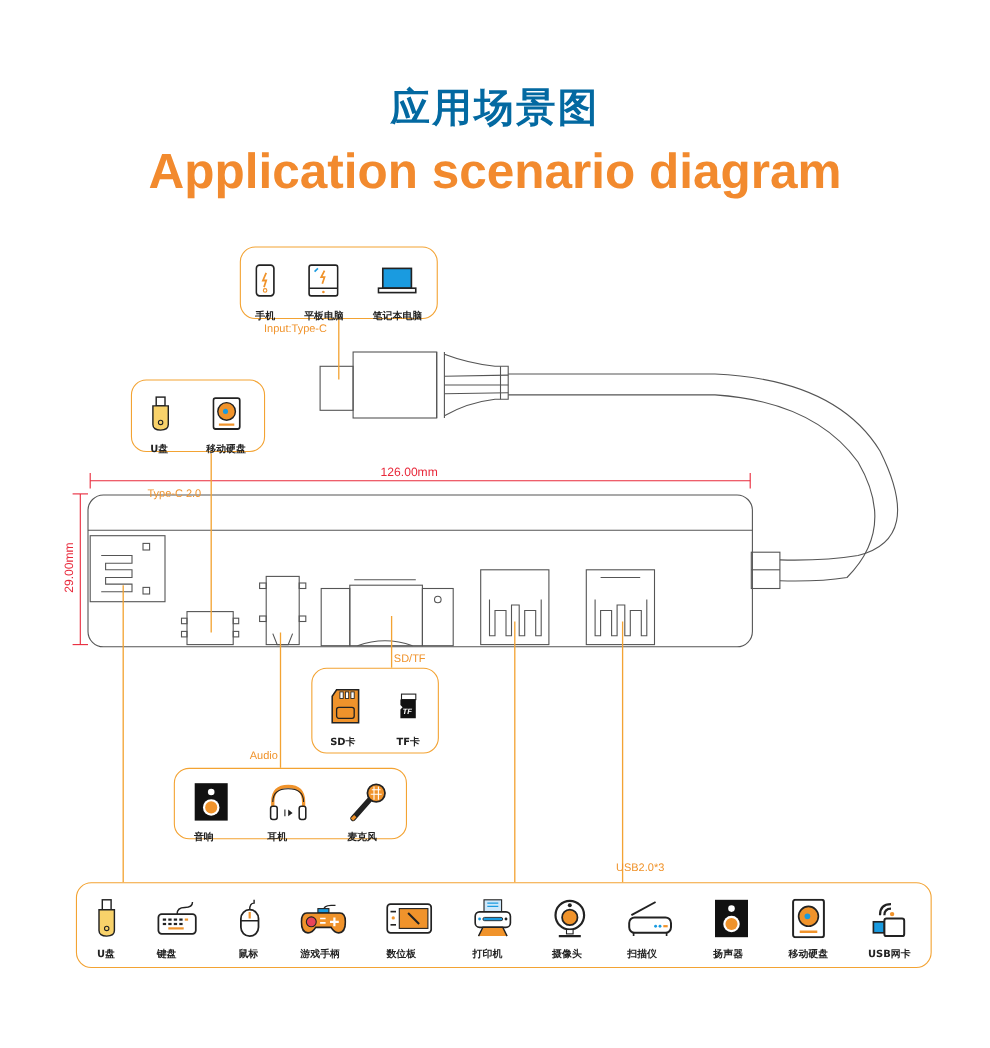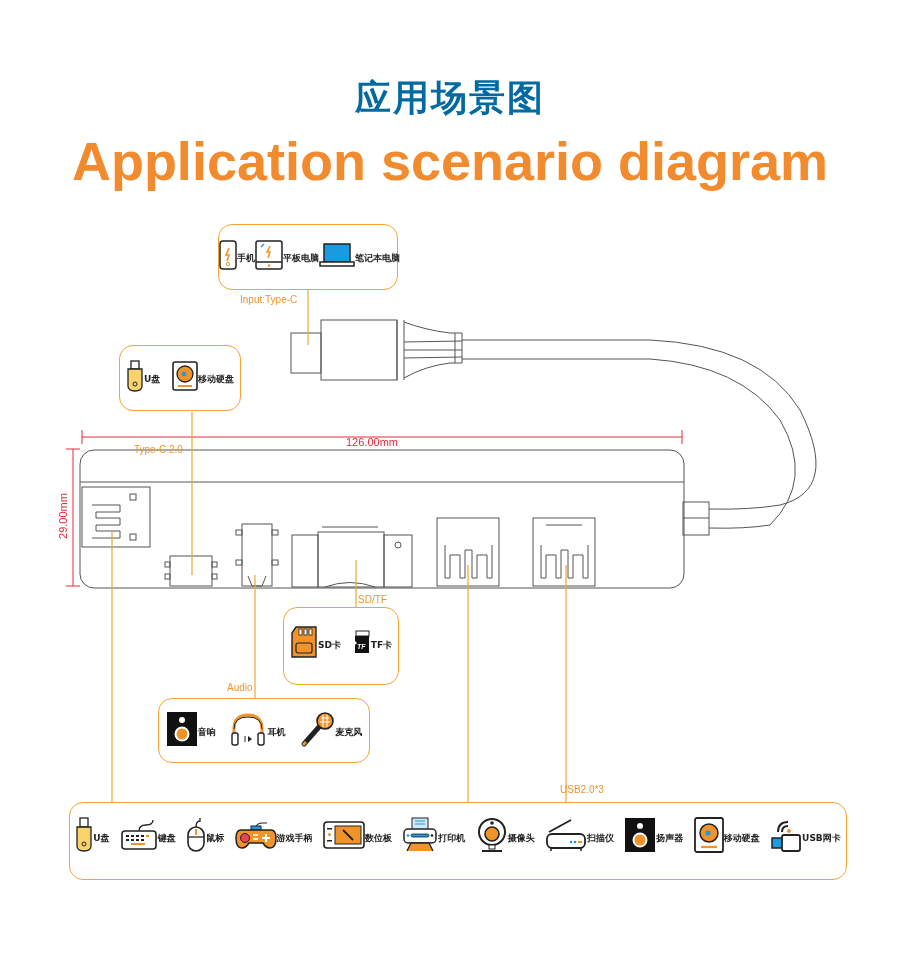--- a/index.html
+++ b/index.html
@@ -1,21 +1,21 @@
 <!DOCTYPE html>
 <html><head>
 <meta charset="utf-8">
 <style>
   html,body{margin:0;padding:0;background:#fff;}
   body{width:900px;height:953px;position:relative;overflow:hidden;font-family:"DejaVu Sans","Liberation Sans",sans-serif;}
   .title-cn{position:absolute;left:0;width:900px;top:74px;text-align:center;font-size:36px;font-weight:bold;color:#0369a1;letter-spacing:2px;}
-  .title-en{position:absolute;left:0;width:900px;top:130px;text-align:center;font-family:"Liberation Sans",sans-serif;font-size:54px;font-weight:bold;color:#f28a2e;}
+  .title-en{position:absolute;left:0;width:900px;top:130px;text-align:center;font-family:"Liberation Sans",sans-serif;font-size:45px;font-weight:bold;color:#f28a2e;}
   svg.drawing{position:absolute;left:0;top:0;}
   .box{position:absolute;border:1.5px solid #f3a333;border-radius:14px;background:#fff;display:flex;align-items:flex-start;justify-content:space-around;box-sizing:border-box;}
-  .item{display:flex;flex-direction:row;align-items:center;}
+  .item{display:flex;flex-direction:column;}
   .item .ic{height:40px;display:flex;align-items:center;justify-content:center;}
   .item .lbl{font-size:9px;font-weight:bold;color:#222;margin-top:6px;white-space:nowrap;}
   .lab{position:absolute;font-family:"Liberation Sans",sans-serif;font-size:10px;color:#f0932b;white-space:nowrap;}
   .dim{position:absolute;font-family:"Liberation Sans",sans-serif;font-size:11px;color:#e8283a;white-space:nowrap;}
 </style>
 </head>
 <body>
 
 <div class="title-cn">应用场景图</div>
 <div class="title-en">Application scenario diagram</div>
@@ -88,21 +88,21 @@
     <line x1="308" y1="290" x2="308" y2="345"></line>
     <line x1="192" y1="412" x2="192" y2="575"></line>
     <line x1="356" y1="560" x2="356" y2="607"></line>
     <line x1="255" y1="575" x2="255" y2="698"></line>
     <line x1="112" y1="532" x2="112" y2="802"></line>
     <line x1="468" y1="565" x2="468" y2="802"></line>
     <line x1="566" y1="565" x2="566" y2="802"></line>
   </g>
 </svg>
 
-<div class="dim" style="left:346px;top:424px;margin-top:12px;">126.00mm</div>
+<div class="dim" style="left:346px;top:424px;">126.00mm</div>
 <div class="dim" style="left:28px;top:510px;transform:rotate(-90deg);transform-origin:center;width:70px;text-align:center;">29.00mm</div>
 
 <div class="box" style="left:218px;top:224px;width:180px;height:66px;padding-top:10px;">
   <div class="item">
     <div class="ic">
         <svg width="18" height="30">
           <rect x="1" y="1" width="16" height="28" rx="3" fill="#fff" stroke="#222" stroke-width="1.5"></rect>
           <path d="M10 8 L7 15 L10 15 L8 21" stroke="#f0932b" stroke-width="1.6" fill="none"></path>
           <circle cx="9" cy="24" r="1.6" fill="none" stroke="#f0932b"></circle>
         </svg>

